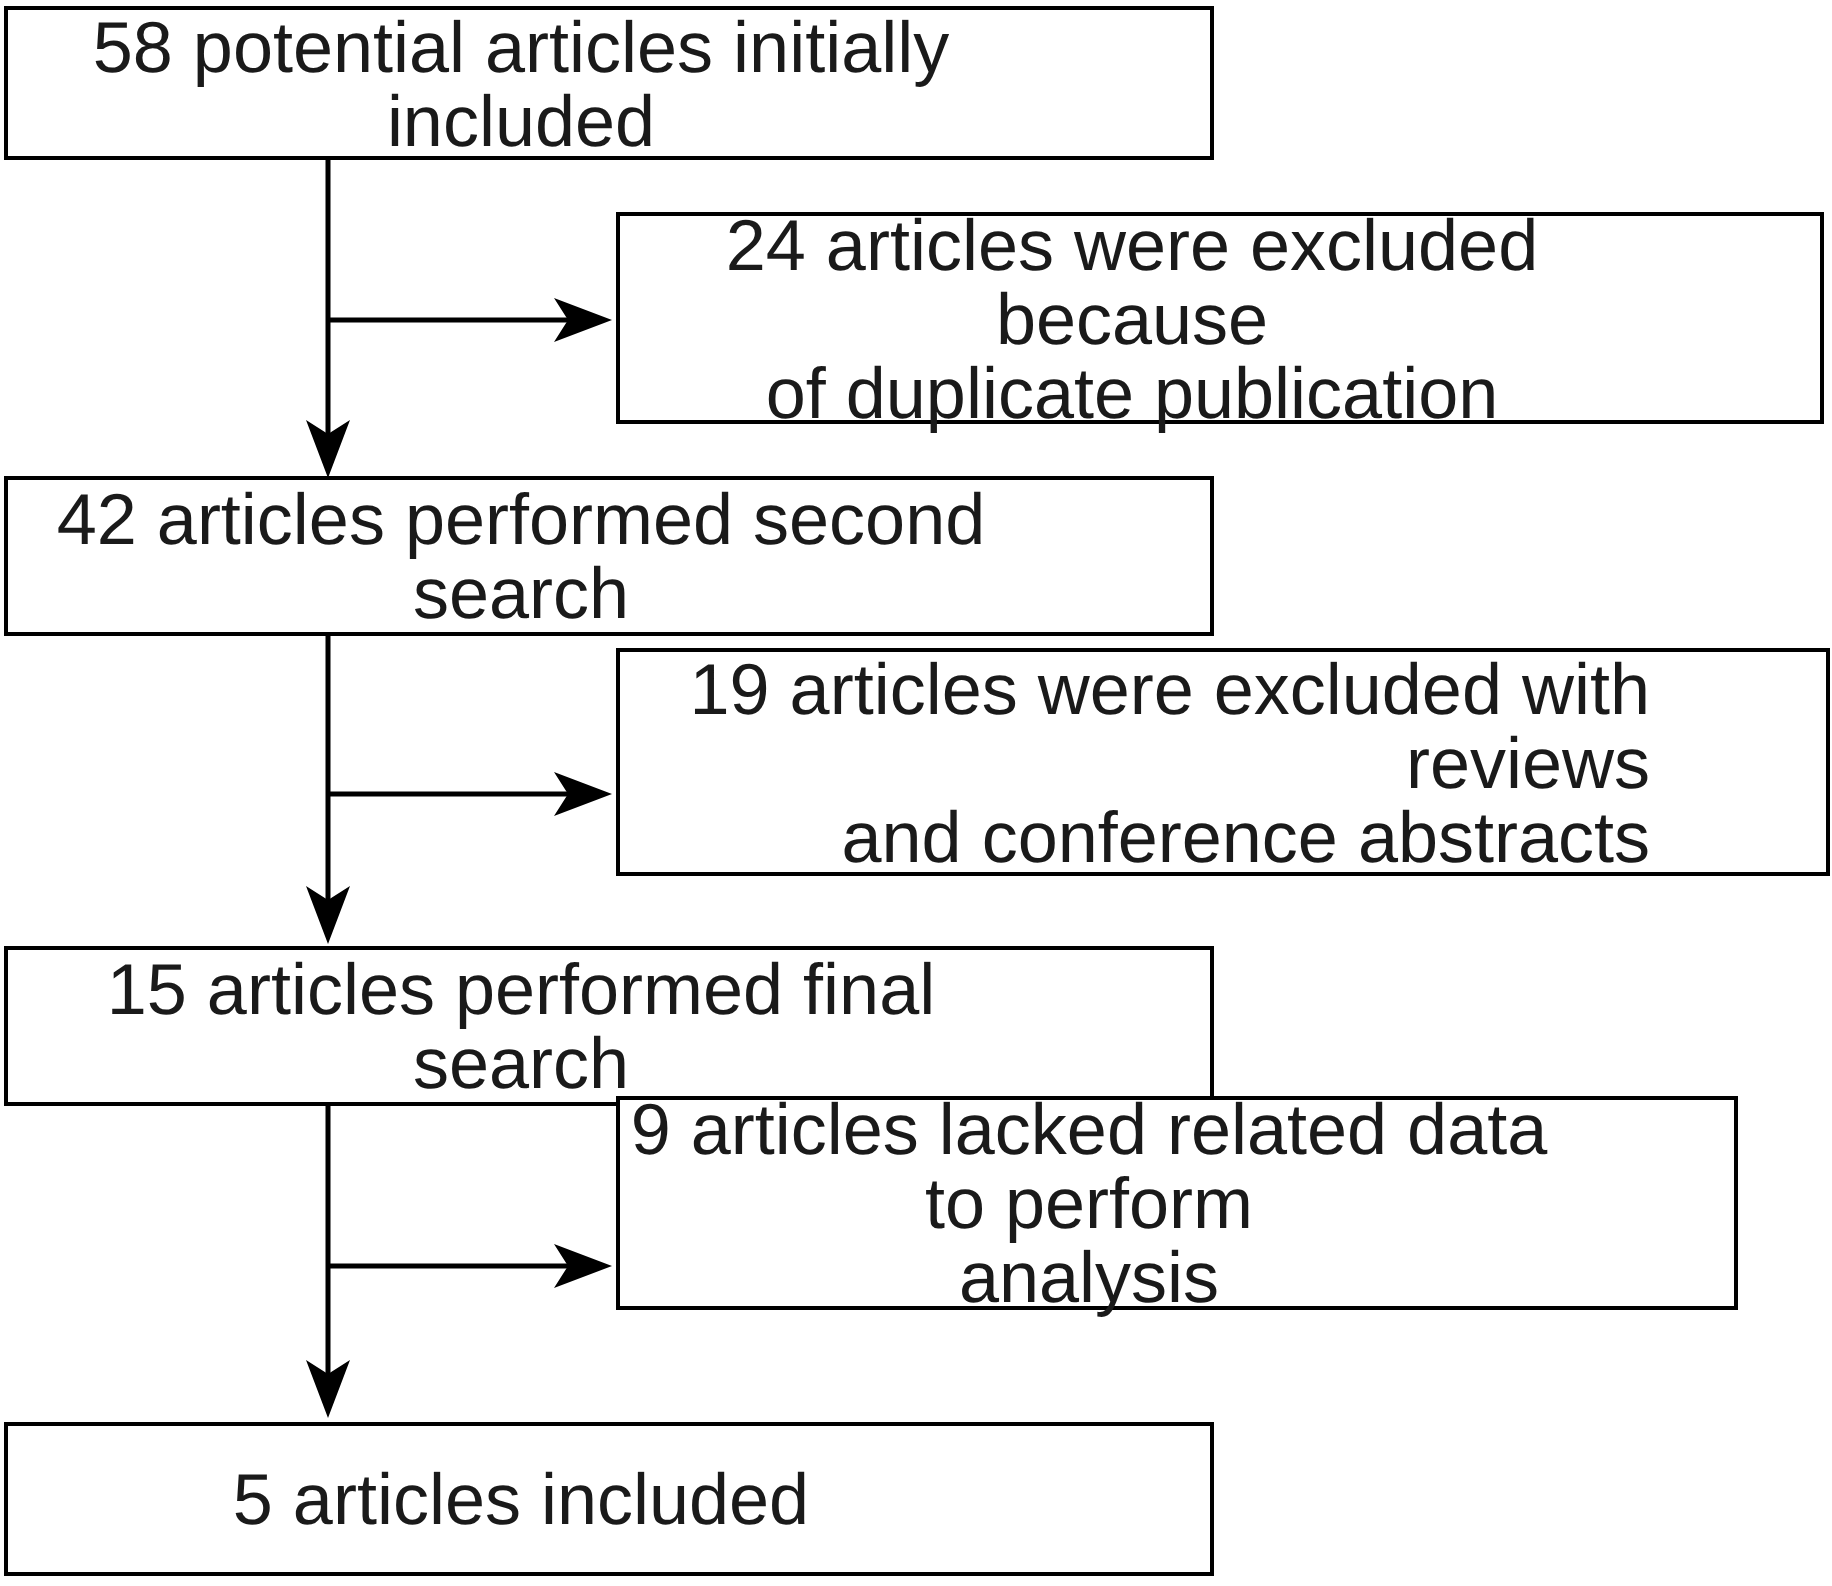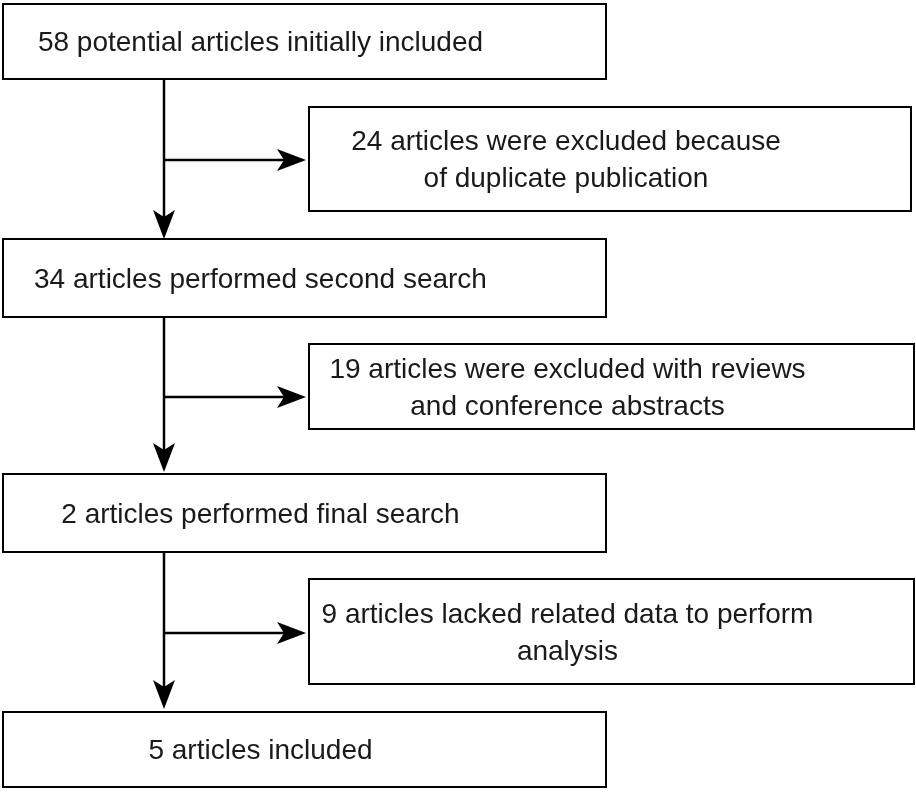--- a/index.html
+++ b/index.html
@@ -26,34 +26,34 @@
     position: absolute;
     box-sizing: border-box;
     border: 2.5px solid #000000;
     background: #ffffff;
     display: flex;
     align-items: center;
     justify-content: center;
     text-align: center;
     padding-right: 88px;
     color: #1a1a1a;
-    font-size: 28px;
+    font-size: 36px;
     font-weight: 300;
     line-height: 37px;
     white-space: pre-line;
   }
   
   .box-initial   { left: 2px;   top: 3px;   width: 605px; height: 77px;  }
   .box-second    { left: 2px;   top: 238px; width: 605px; height: 80px;  }
   .box-final     { left: 2px;   top: 473px; width: 605px; height: 80px;  }
   .box-included  { left: 2px;   top: 711px; width: 605px; height: 77px;  }
   
   .box-dup       { left: 308px; top: 106px; width: 604px; height: 106px; }
-  .box-rev       { left: 308px; top: 343px; width: 607px; height: 87px; }
-  .box-lack      { left: 308px; top: 578px; width: 607px; height: 107px; }
+  .box-rev       { left: 308px; top: 324px; width: 607px; height: 114px; text-align: right; }
+  .box-lack      { left: 308px; top: 548px; width: 561px; height: 107px; }
 </style>
 </head>
 <body>
 
 <div class="flowchart">
 
   <svg class="connectors" viewBox="0 0 916 793" xmlns="http://www.w3.org/2000/svg">
 
     <g>
       <line x1="164" y1="80" x2="164" y2="230" stroke="#000" stroke-width="2.5"></line>
@@ -81,23 +81,23 @@
     </g>
 
     <g>
       <line x1="164" y1="633" x2="297" y2="633" stroke="#000" stroke-width="2.5"></line>
       <polygon points="306,633 277,622 284,633 277,644" fill="#000"></polygon>
     </g>
   </svg>
 
   <div class="flow-box box-initial">58 potential articles initially included</div>
 
-  <div class="flow-box box-second">34 articles performed second search</div>
+  <div class="flow-box box-second">42 articles performed second search</div>
 
-  <div class="flow-box box-final">2 articles performed final search</div>
+  <div class="flow-box box-final">15 articles performed final search</div>
 
   <div class="flow-box box-included">5 articles included</div>
 
   <div class="flow-box box-dup">24 articles were excluded because
 of duplicate publication</div>
 
   <div class="flow-box box-rev">19 articles were excluded with reviews
 and conference abstracts</div>
 
   <div class="flow-box box-lack">9 articles lacked related data to perform

